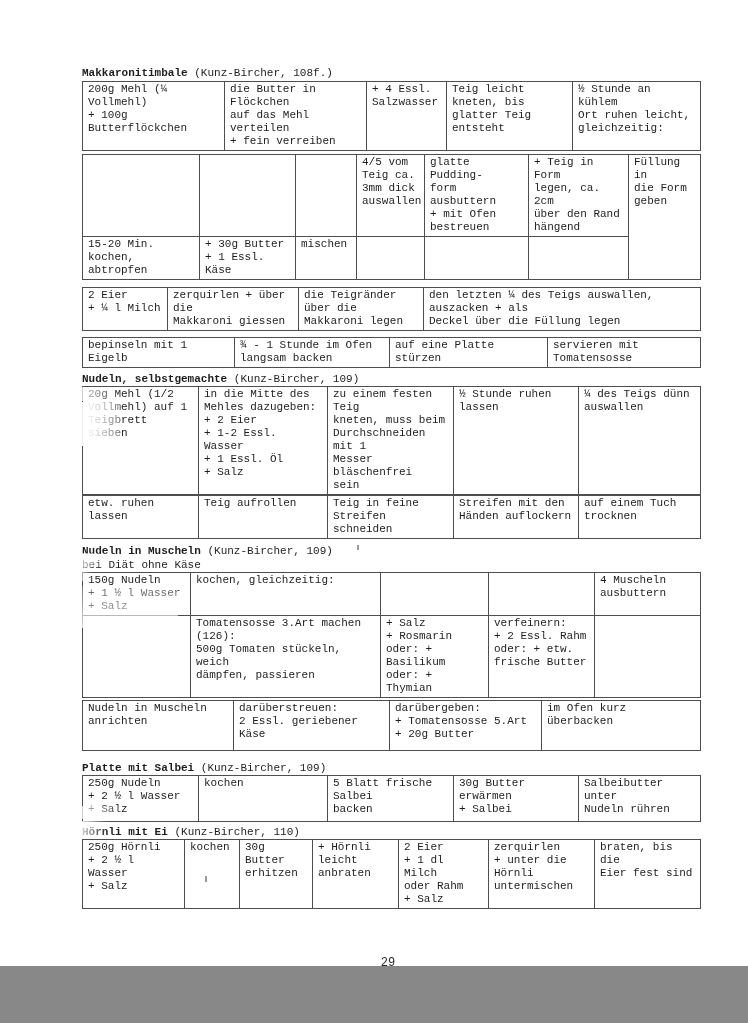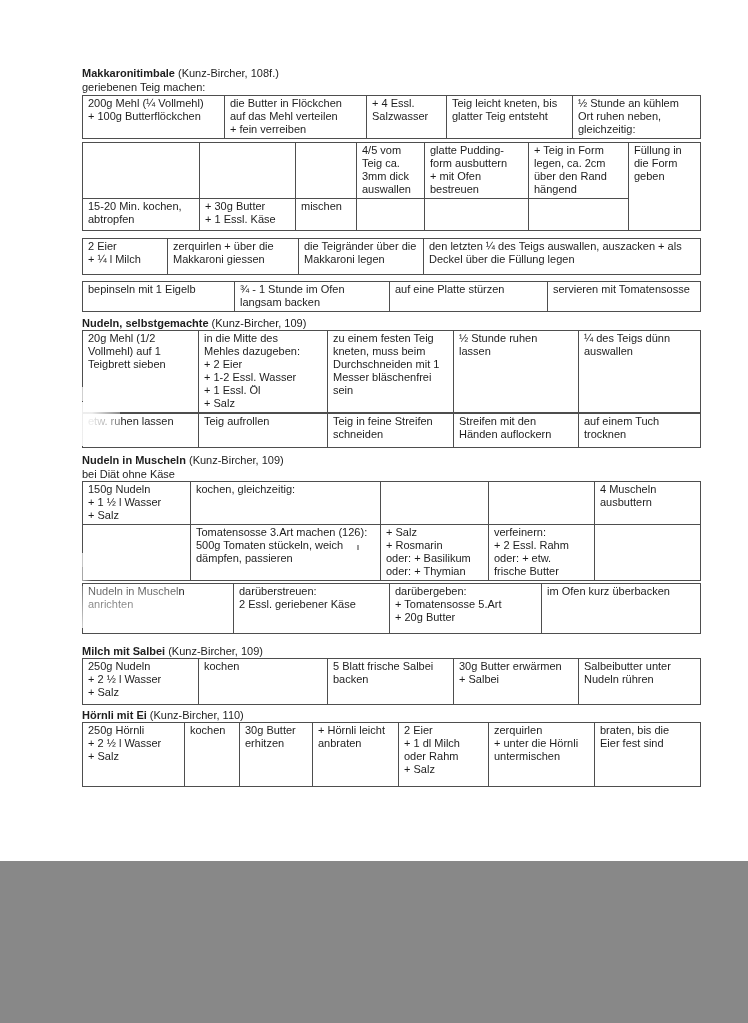--- a/index.html
+++ b/index.html
@@ -1,17 +1,17 @@
 <!DOCTYPE html>
 <html><head>
 <meta charset="utf-8">
 <style>
   html,body{margin:0;padding:0;background:#888;}
-  .page{position:relative;width:748px;height:861px;background:#ffffff;
-        font-family:Liberation Sans, sans-serif;color:#1d1d1d;overflow:hidden;}
+  .page{position:relative;width:748px;height:966px;background:#ffffff;
+        font-family:Liberation Mono, monospace;color:#1d1d1d;overflow:hidden;}
   .content{position:absolute;left:82px;top:0;width:620px;padding-top:66px;}
   .sec-title{font-size:11px;line-height:14px;white-space:nowrap;}
   .sec-title .b{font-weight:bold;}
   .sec-sub{font-size:11px;line-height:14px;}
   table{border-collapse:collapse;table-layout:fixed;width:618px;}
   td{border:1px solid #4e4e4e;vertical-align:top;padding:1px 5px 2px;
      font-size:11px;line-height:13px;white-space:pre-line;overflow:hidden;}
   table{margin:0;}
   .t1{margin-top:1px;}
   .t2{margin-top:3px;}
@@ -37,21 +37,20 @@
   .fade-c{background:linear-gradient(to bottom,rgba(255,255,255,.25),rgba(255,255,255,.75));}
   .tick{position:absolute;background:#9a9a9a;pointer-events:none;}
 </style>
 </head>
 <body>
 
 <div class="page">
   <div class="content">
 
     <div class="sec-title"><span class="b">Makkaronitimbale</span><span> (Kunz-Bircher, 108f.)</span></div>
-    <div class="sec-sub">geriebenen Teig machen:</div>
 
     <table class="t1">
       <colgroup>
           <col style="width:142px">
           <col style="width:142px">
           <col style="width:80px">
           <col style="width:126px">
           <col style="width:128px">
         </colgroup>
       <tbody>
@@ -59,21 +58,21 @@
         <td>200g Mehl (¼ Vollmehl)
 + 100g Butterflöckchen</td>
         <td>die Butter in Flöckchen
 auf das Mehl verteilen
 + fein verreiben</td>
         <td>+ 4 Essl.
 Salzwasser</td>
         <td>Teig leicht kneten, bis
 glatter Teig entsteht</td>
         <td>½ Stunde an kühlem
-Ort ruhen neben,
+Ort ruhen leicht,
 gleichzeitig:</td>
       </tr>
     </tbody>
       </table>
 
     <table class="t2">
       <colgroup>
           <col style="width:117px">
           <col style="width:96px">
           <col style="width:61px">
@@ -266,21 +265,21 @@
         <td>darüberstreuen:
 2 Essl. geriebener Käse</td>
         <td>darübergeben:
 + Tomatensosse 5.Art
 + 20g Butter</td>
         <td>im Ofen kurz überbacken</td>
       </tr>
     </tbody>
       </table>
 
-    <div class="sec-title h4m"><span class="b">Milch mit Salbei</span><span> (Kunz-Bircher, 109)</span></div>
+    <div class="sec-title h4m"><span class="b">Platte mit Salbei</span><span> (Kunz-Bircher, 109)</span></div>
 
     <table class="t9">
       <colgroup>
           <col style="width:116px">
           <col style="width:129px">
           <col style="width:126px">
           <col style="width:125px">
           <col style="width:122px">
         </colgroup>
       <tbody>

